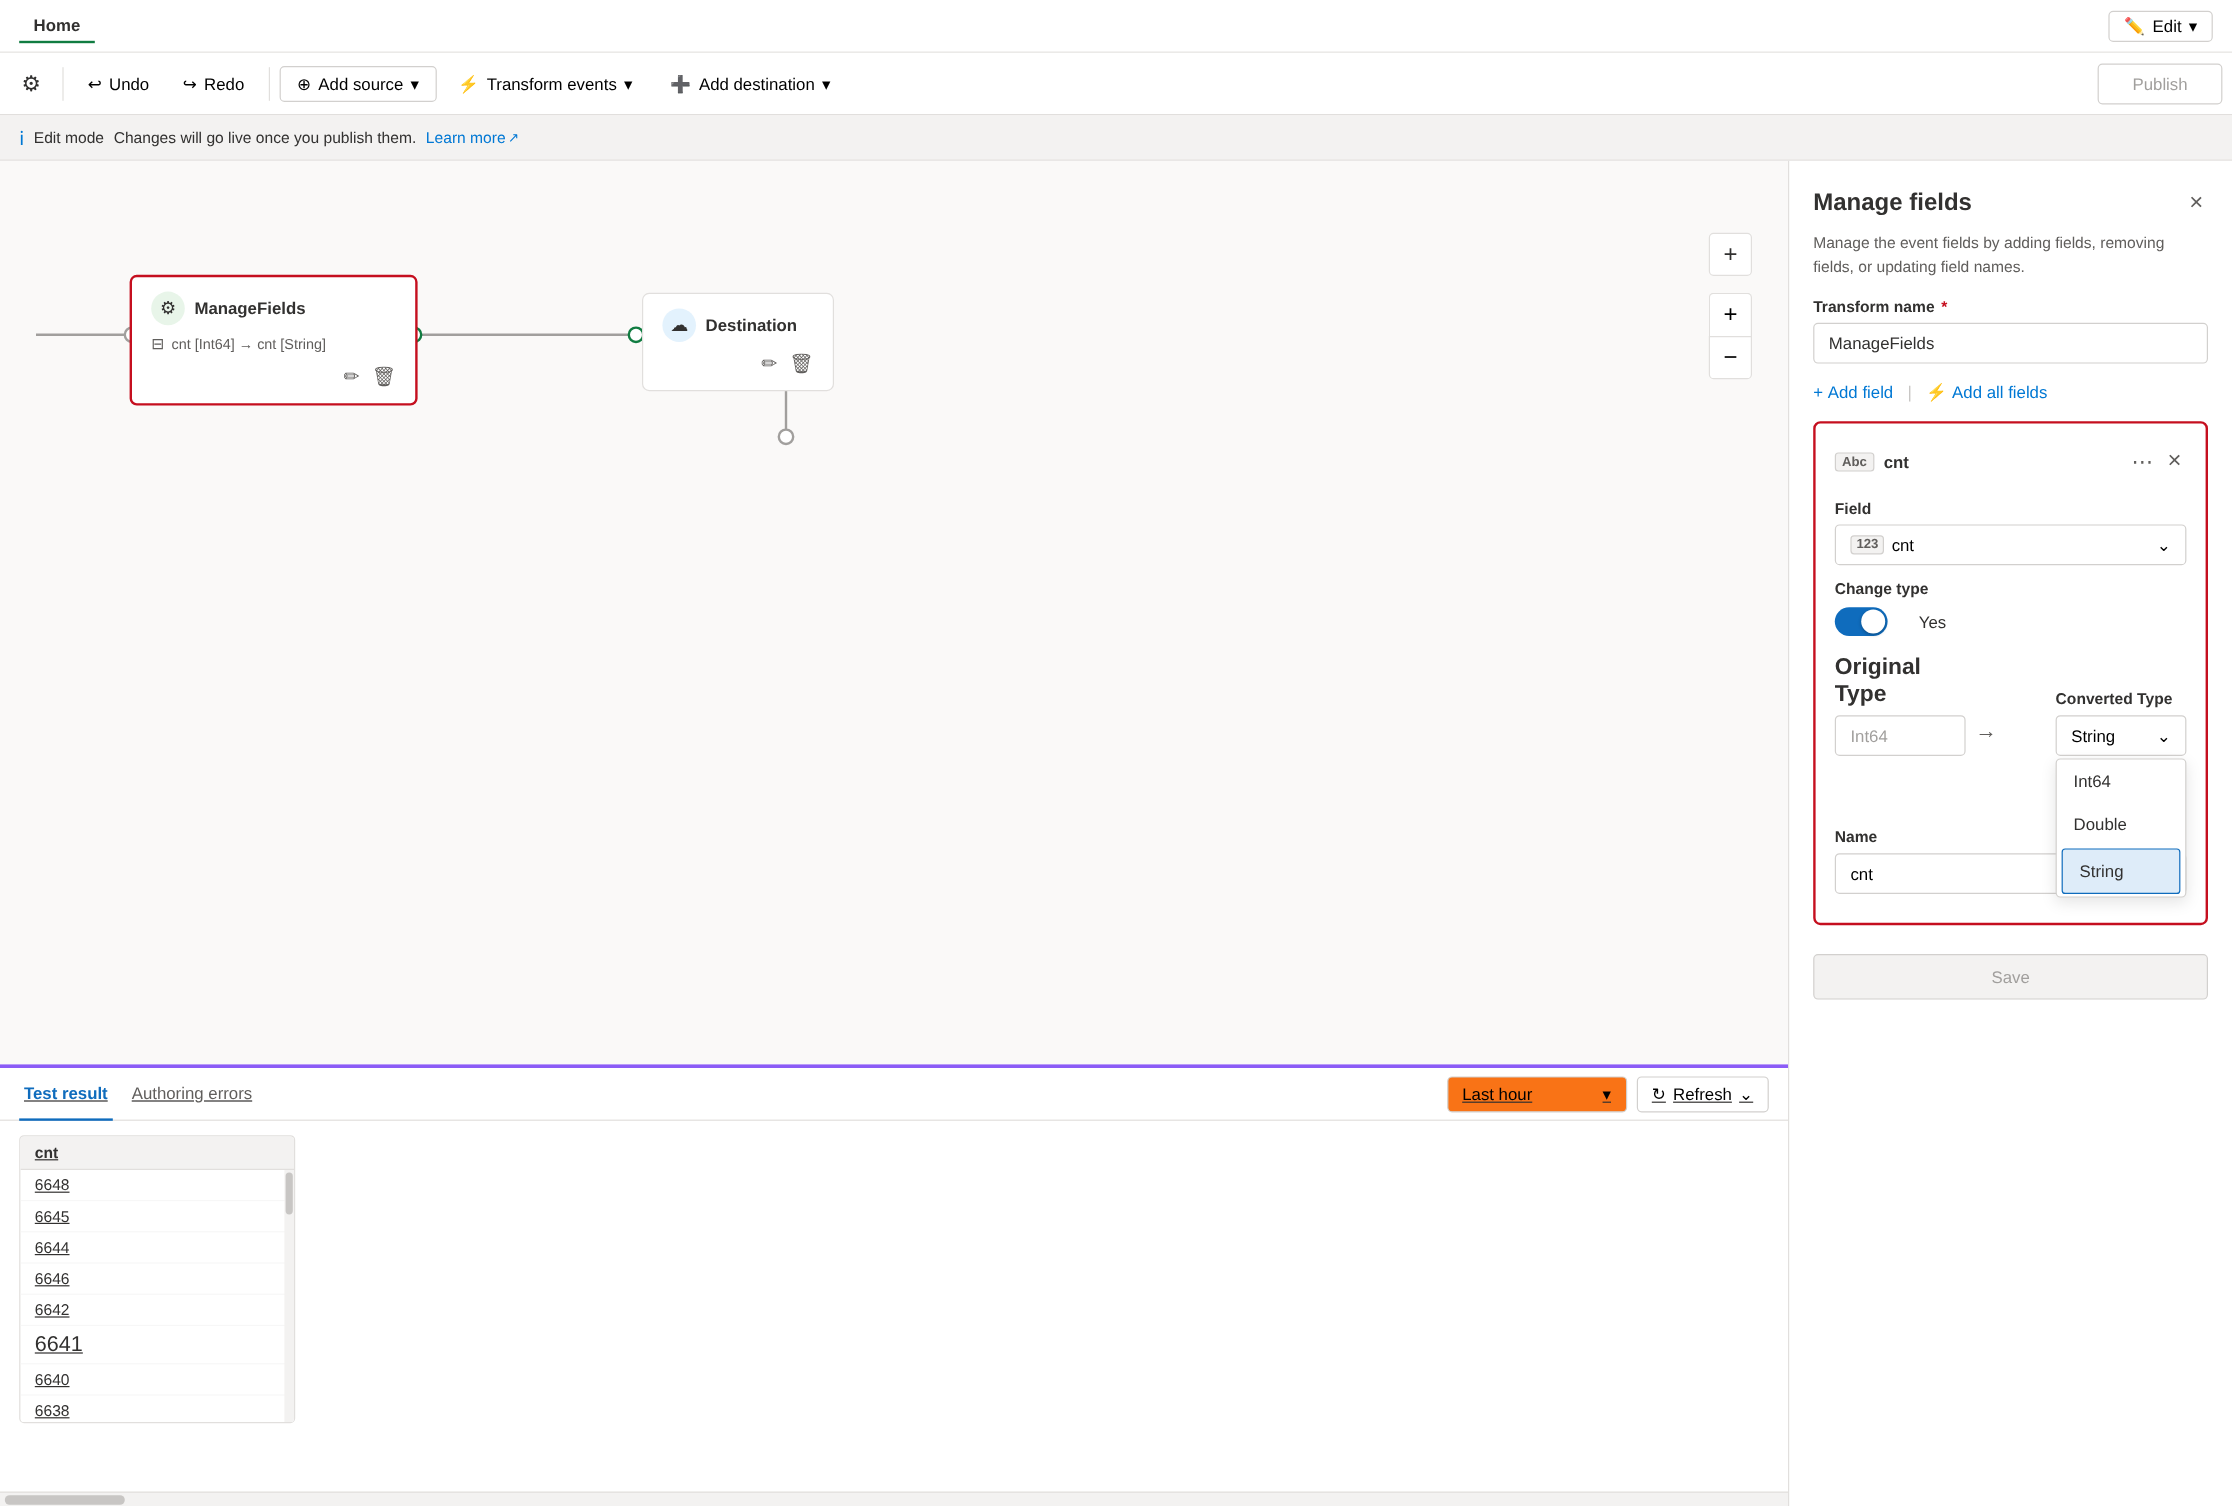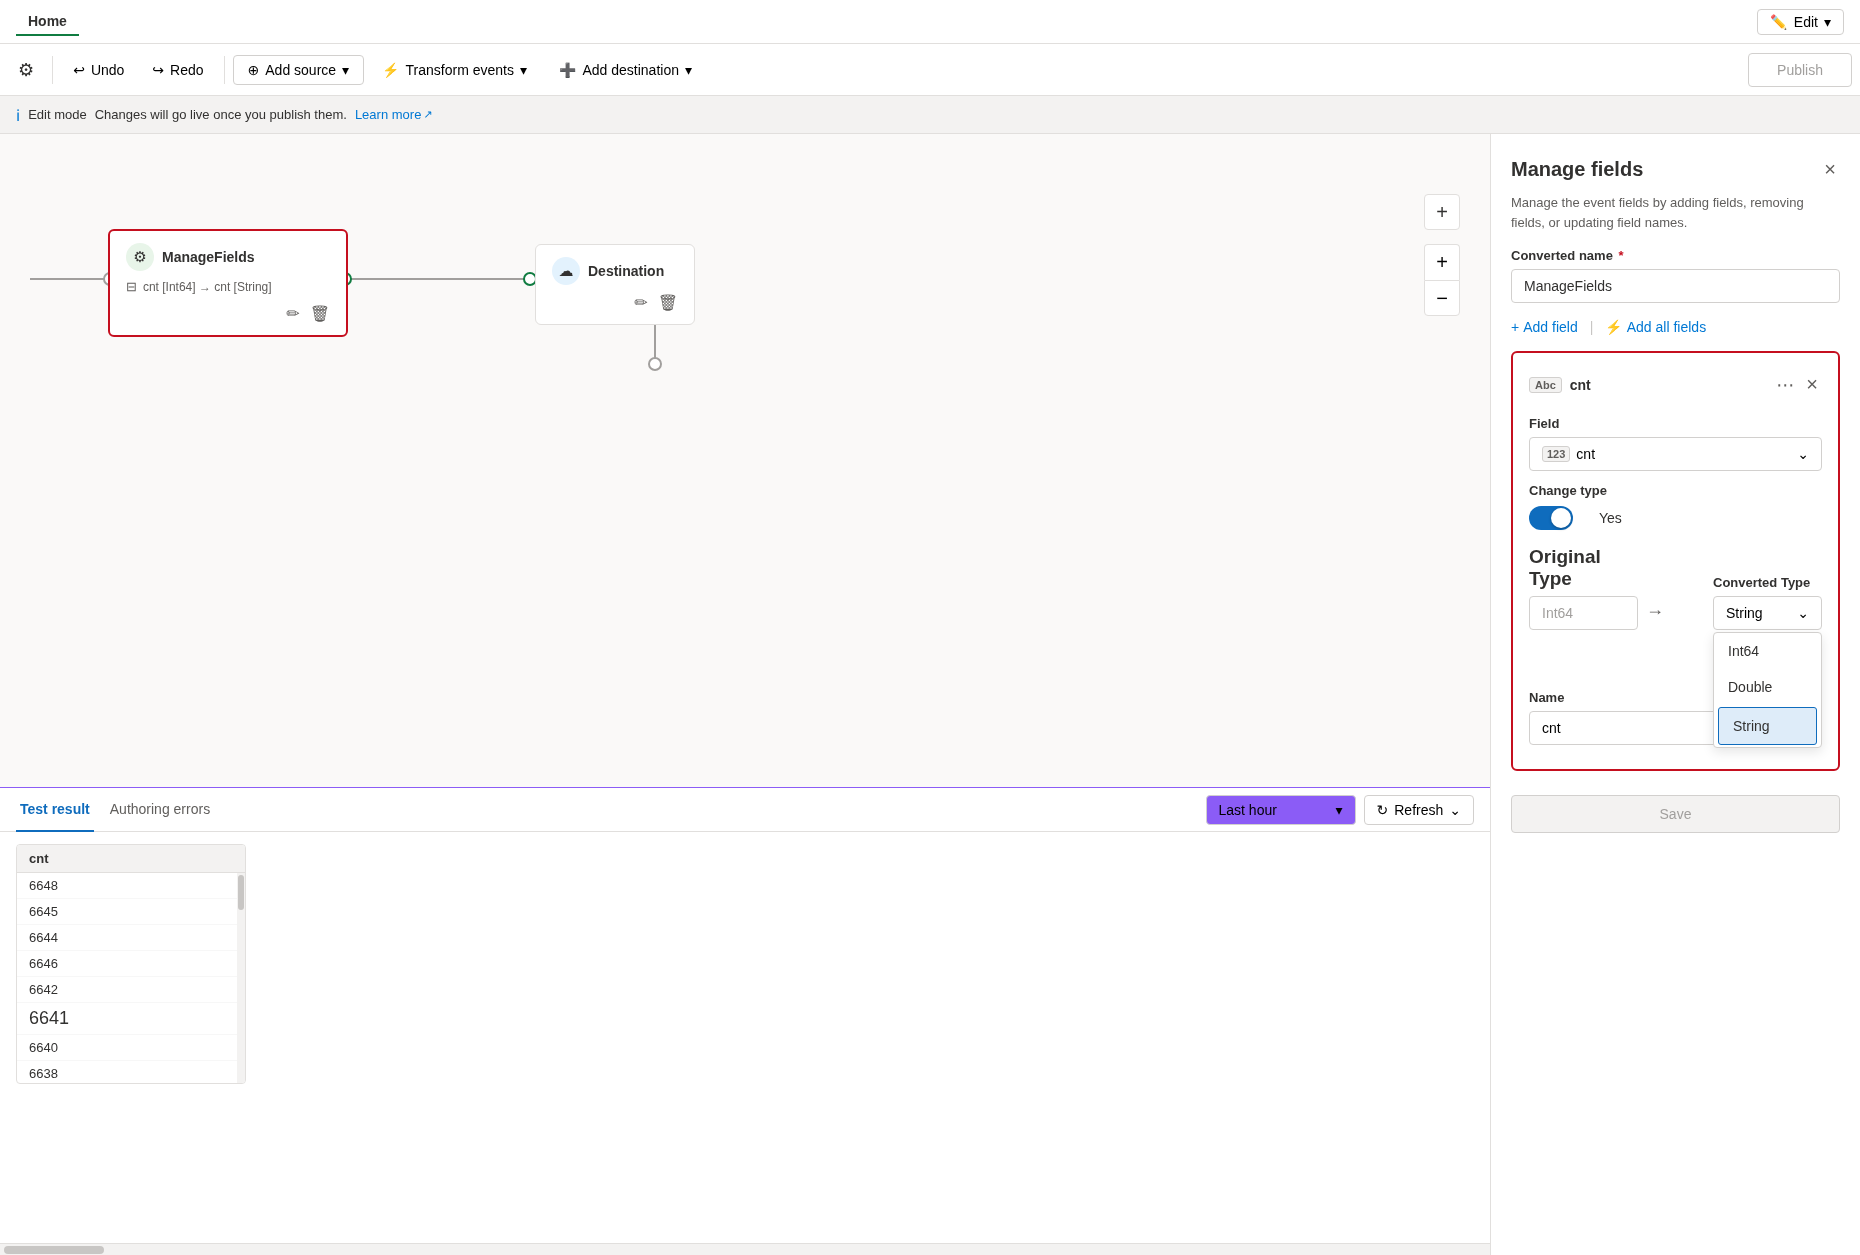--- a/index.html
+++ b/index.html
@@ -117,31 +117,31 @@
 
     <div style="position:absolute; right:30px; top:110px; display:flex; flex-direction:column;">
       <button style="width:36px;height:36px;border:1px solid #e1dfdd;border-bottom:none;background:#fff;border-radius:4px 4px 0 0;cursor:pointer;font-size:20px;display:flex;align-items:center;justify-content:center;">
         <span>+</span>
       </button>
       <button style="width:36px;height:36px;border:1px solid #e1dfdd;background:#fff;border-radius:0 0 4px 4px;cursor:pointer;font-size:20px;display:flex;align-items:center;justify-content:center;">
         <span>−</span>
       </button>
     </div>
 
-    <div style="position:absolute; bottom:0; left:0; right:0; background:#fff; border-top:1px solid #8b5cf6; height:468px;">
+    <div style="position:absolute; bottom:0; left:0; right:0; background:#fff; border-top:3px solid #8b5cf6; height:368px;text-decoration:underline;">
 
       <div style="display:flex; align-items:center; border-bottom:1px solid #e1dfdd; padding: 0 16px; height:44px; gap:4px;">
         <div style="padding:0 4px; height:44px; display:flex; align-items:center; font-size:14px; cursor:pointer; color:#0f6cbd; border-bottom:2.5px solid #0f6cbd; font-weight:600; margin-bottom:-1px;">
           <span>Test result</span>
         </div>
         <div style="padding:0 12px; height:44px; display:flex; align-items:center; font-size:14px; cursor:pointer; color:#605e5c; border-bottom:2px solid transparent; margin-bottom:-1px;">
           <span>Authoring errors</span>
         </div>
         <div style="margin-left:auto; display:flex; align-items:center; gap:8px;">
-          <button style="display:flex;align-items:center;gap:8px;padding:6px 12px;border:1px solid #d2d0ce;background:#8b5cf6;border-radius:4px;font-size:14px;cursor:pointer;min-width:150px;justify-content:space-between;">
+          <button style="display:flex;align-items:center;gap:8px;padding:6px 12px;border:1px solid #d2d0ce;background:#f97316;border-radius:4px;font-size:14px;cursor:pointer;min-width:150px;justify-content:space-between;">
             <span>Last hour</span>
             <span>▾</span>
           </button>
           <button style="display:flex;align-items:center;gap:6px;padding:6px 12px;border:1px solid #d2d0ce;background:#fff;border-radius:4px;font-size:14px;cursor:pointer;">
             <span>↻</span>
             <span>Refresh</span>
             <span>⌄</span>
           </button>
         </div>
       </div>
@@ -184,21 +184,21 @@
   <div style="width:370px; background:#fff; border-left:1px solid #e1dfdd; overflow-y:auto; padding:20px; flex-shrink:0;">
     <div style="display:flex; align-items:center; justify-content:space-between; margin-bottom:8px;">
       <h2 style="font-size:20px;font-weight:600;">Manage fields</h2>
       <button style="border:none;background:transparent;cursor:pointer;font-size:20px;color:#605e5c;padding:4px;">×</button>
     </div>
     <p style="font-size:13px;color:#605e5c;margin-bottom:16px;line-height:1.5;">Manage the event fields by adding fields, removing fields, or updating field names.</p>
 
     
     <div style="margin-bottom:16px;">
       <div style="font-size:13px;font-weight:600;margin-bottom:6px;">
-        <span>Converted name</span>
+        <span>Transform name</span>
         <span style="color:#c50f1f;margin-left:2px;">*</span>
       </div>
       <input type="text" style="width: 100%; padding: 8px 12px; border: 1px solid rgb(210, 208, 206); border-radius: 4px; font-size: 14px; color: rgb(50, 49, 48);" value="ManageFields">
     </div>
 
     
     <div style="display:flex; align-items:center; gap:12px; margin-bottom:16px;">
       <button style="display:flex;align-items:center;gap:4px;color:#0078d4;font-size:14px;cursor:pointer;border:none;background:transparent;padding:0;">
         <span>+</span>
         <span>Add field</span>

